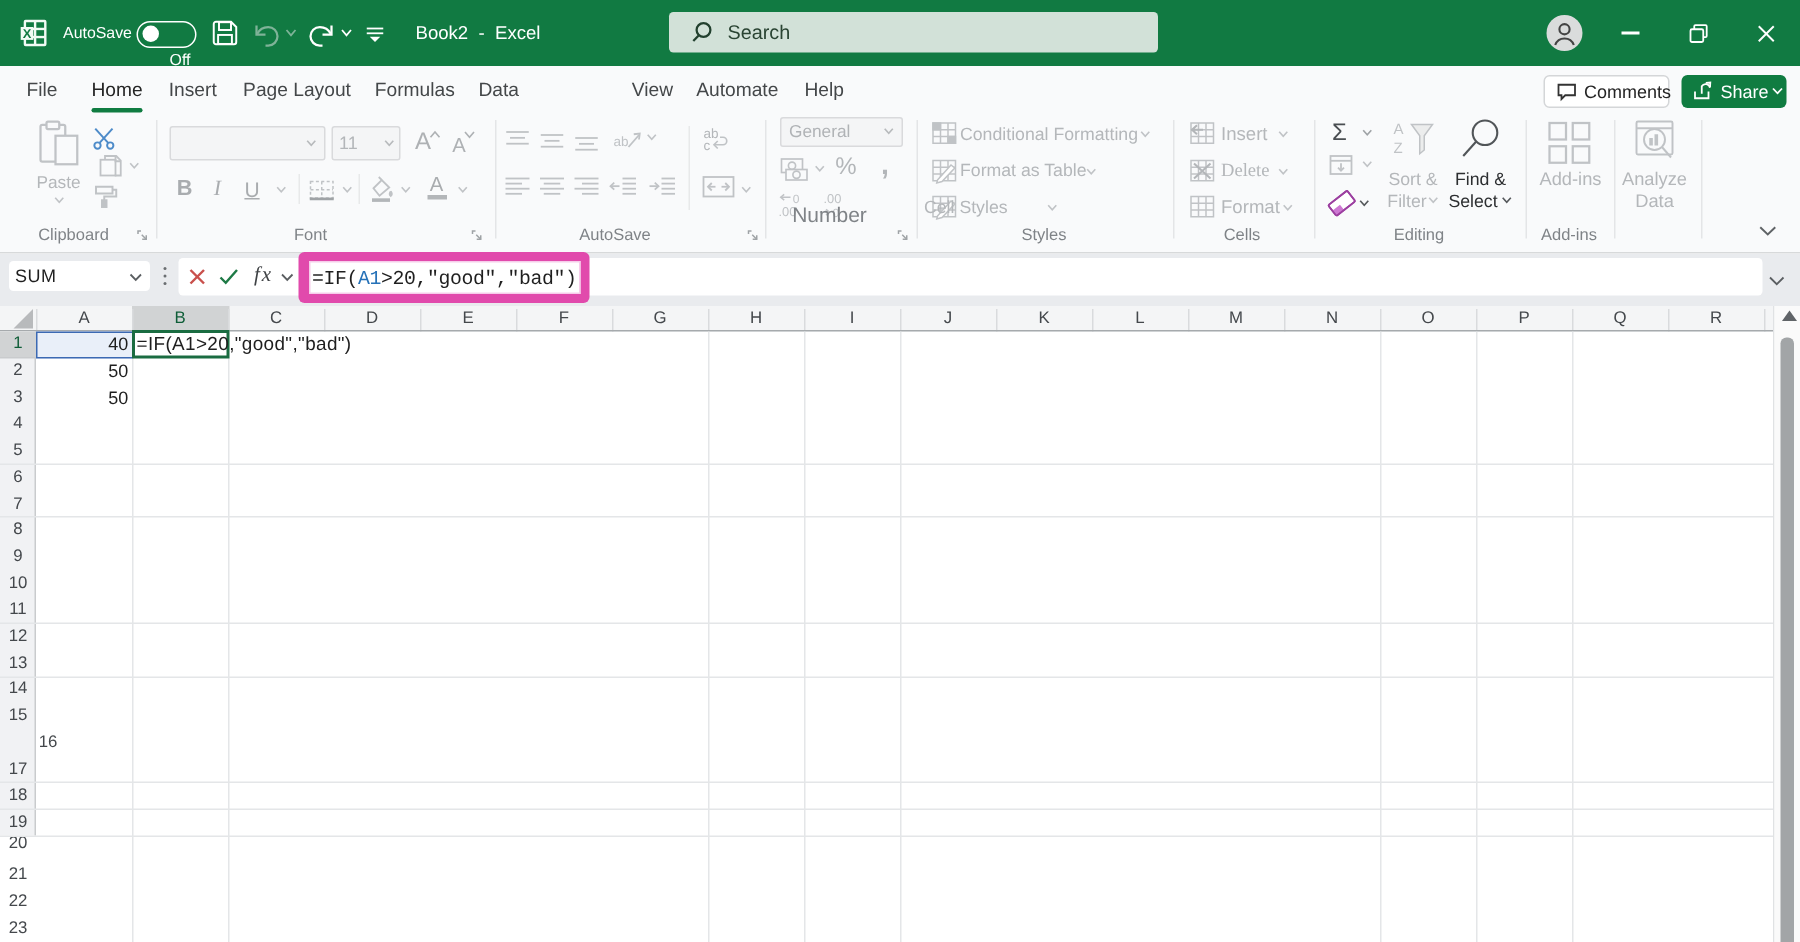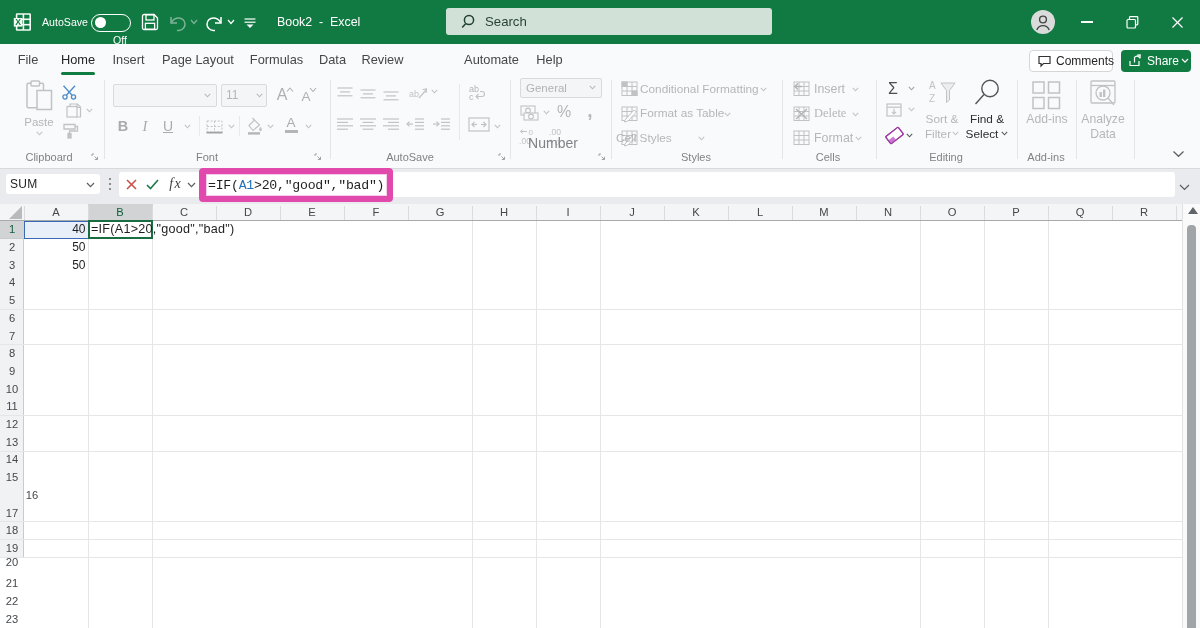--- a/index.html
+++ b/index.html
@@ -71,21 +71,21 @@
 <line x1="0.5" y1="0.5" x2="10.5" y2="10.5"></line>
       <line x1="10.5" y1="0.5" x2="0.5" y2="10.5"></line>
 </svg>
 <div style="left:0px;top:44px;width:1200px;height:31.5px;background:#f9fafb;"></div>
 <div class="ct" style="left:-32px;top:44px;width:120px;height:31px;color:#444749;font-size:12.8px;">File</div>
 <div class="ct" style="left:18px;top:44px;width:120px;height:31px;color:#252525;font-size:12.8px;">Home</div>
 <div class="ct" style="left:68.5px;top:44px;width:120px;height:31px;color:#444749;font-size:12.8px;">Insert</div>
 <div class="ct" style="left:138px;top:44px;width:120px;height:31px;color:#444749;font-size:12.8px;">Page Layout</div>
 <div class="ct" style="left:216.5px;top:44px;width:120px;height:31px;color:#444749;font-size:12.8px;">Formulas</div>
 <div class="ct" style="left:272.5px;top:44px;width:120px;height:31px;color:#444749;font-size:12.8px;">Data</div>
-<div class="ct" style="left:322.5px;top:44px;width:120px;height:31px;color:#444749;font-size:12.8px;">Review</div>
+<div class="ct" style="left:375px;top:44px;width:120px;height:31px;color:#444749;font-size:12.8px;">View</div>
 <div class="ct" style="left:431.5px;top:44px;width:120px;height:31px;color:#444749;font-size:12.8px;">Automate</div>
 <div class="ct" style="left:489.5px;top:44px;width:120px;height:31px;color:#444749;font-size:12.8px;">Help</div>
 <div style="left:61px;top:71.5px;width:34px;height:3px;background:#107C41;border-radius:2px;"></div>
 <div style="left:1029px;top:49.5px;width:84px;height:22px;background:#fff;border:1px solid #d4d6d8;border-radius:4px;"></div>
 <svg style="left:1038px;top:55px" width="13" height="12" viewBox="0 0 13 12" fill="none" stroke="#333" stroke-width="1.2">
 <path d="M1 1.5 h11 v7 h-6.5 l-2.5 2.5 v-2.5 h-2 z"></path>
 </svg>
 <div class="lt" style="left:1056px;top:49.5px;width:60px;height:22px;color:#252525;font-size:12px;">Comments</div>
 <div style="left:1121px;top:49.5px;width:70px;height:22px;background:#107C41;border-radius:4px;"></div>
 <svg style="left:1129px;top:54px" width="14" height="13" viewBox="0 0 14 13" fill="none" stroke="#fff" stroke-width="1.2">

